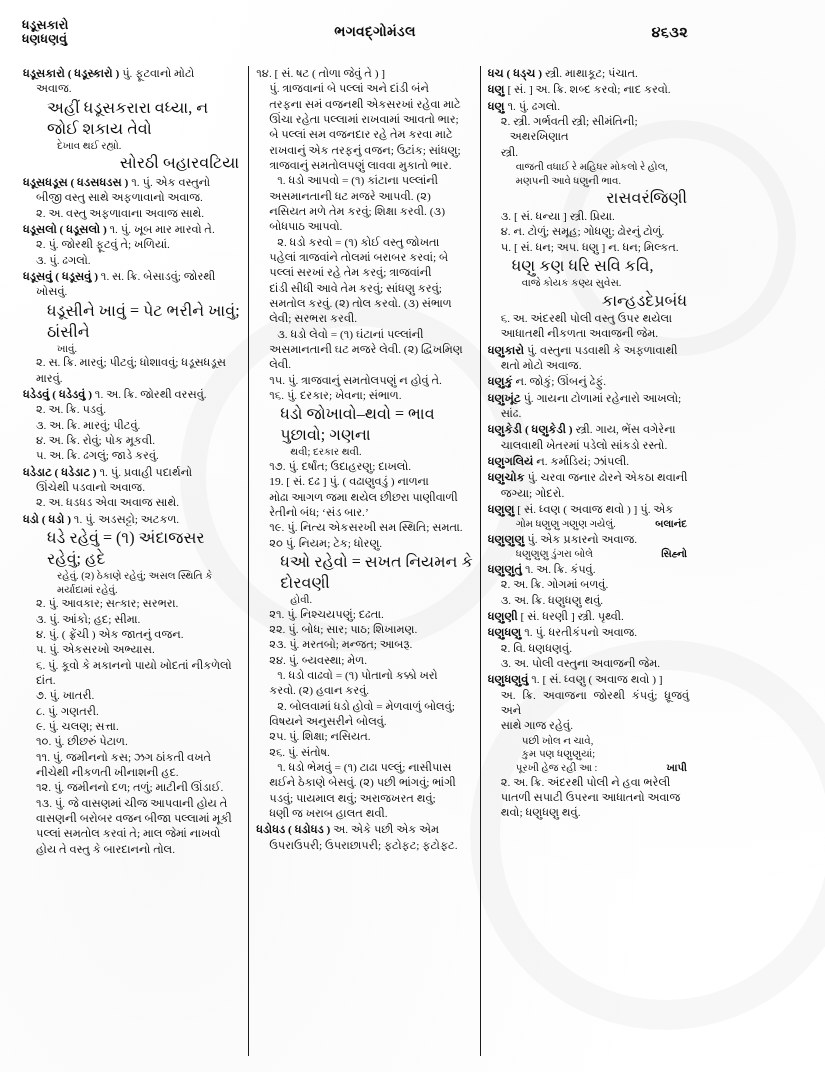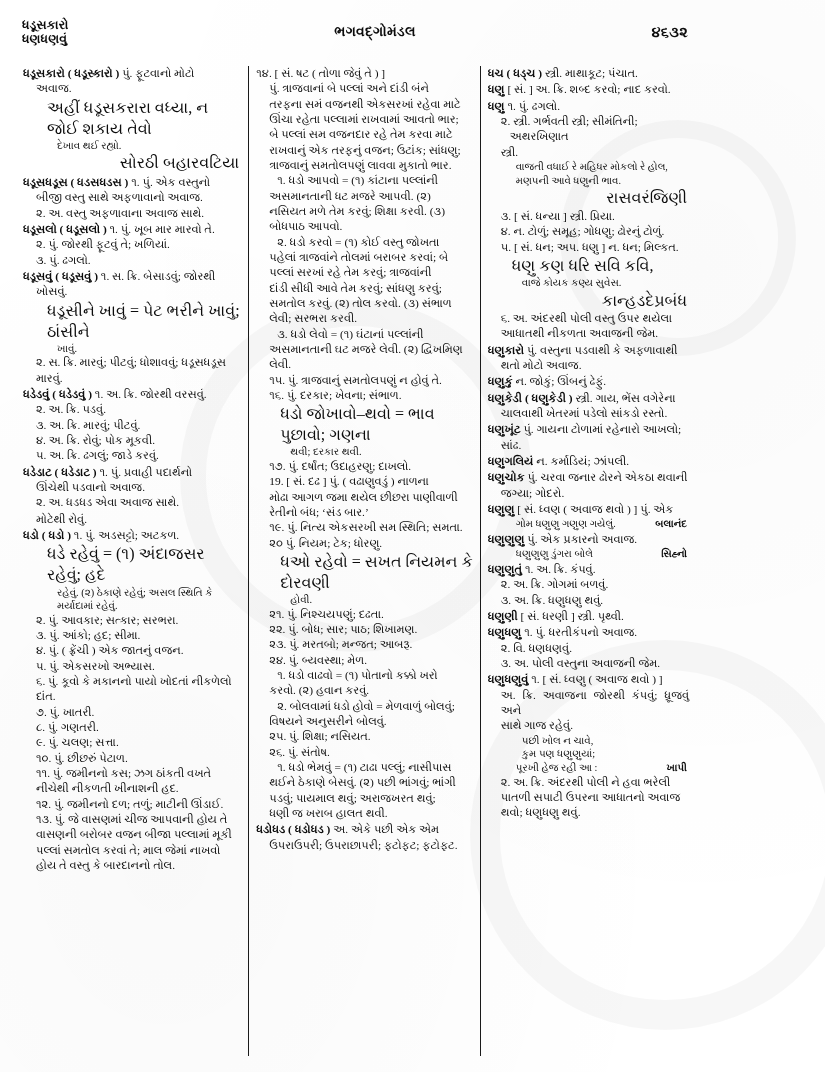--- a/index.html
+++ b/index.html
@@ -198,21 +198,20 @@
           <div class="ln sub">૩. અ. ક્રિ. મારવું; પીટવું.</div>
           <div class="ln sub">૪. અ. ક્રિ. રોવું; પોક મૂકવી.</div>
           <div class="ln sub">૫. અ. ક્રિ. ઢગલું; જાડે કરવું.</div>
         </div>
         <div class="entry">
           <div class="ln hang"><span class="hw">ધડેડાટ ( ધડેડાટ )</span> ૧. પું. પ્રવાહી પદાર્થનો</div>
           <div class="ln hang2">ઊંચેથી પડવાનો અવાજ.</div>
           <div class="ln sub">૨. અ. ધડધડ એવા અવાજ સાથે.</div>
         </div>
         <div class="entry">
-          <div class="ln hang2">મોટેથી રોવું.</div>
         </div>
         <div class="entry">
           <div class="ln hang"><span class="hw">ધડો ( ધડો )</span> ૧. પું. અડસટ્ટો; અટકળ.</div>
           <div class="ln quote-wide">ધડે રહેવું = (૧) અંદાજસર  રહેવું; હદે</div>
           <div class="ln quote">રહેવું. (૨) ઠેકાણે રહેવું; અસલ સ્થિતિ કે</div>
           <div class="ln quote">મર્યાદામાં રહેવું.</div>
           <div class="ln sub">૨. પું. આવકાર; સત્કાર; સરભરા.</div>
           <div class="ln sub">૩. પું. આંકો; હદ; સીમા.</div>
           <div class="ln sub">૪. પું. ( ફ્રેંચી ) એક જાતનું વજન.</div>
           <div class="ln sub">૫. પું. એકસરખો અભ્યાસ.</div>
@@ -315,26 +314,26 @@
           <div class="ln hang2">આધાતથી નીકળતા અવાજની જેમ.</div>
         </div>
         <div class="entry">
           <div class="ln hang"><span class="hw">ધણુકારો</span> પું. વસ્તુના પડવાથી કે અફળાવાથી</div>
           <div class="ln hang2">થતો મોટો અવાજ.</div>
         </div>
         <div class="entry">
           <div class="ln hang"><span class="hw">ધણુકું</span> ન. જોકું; ઊંબનું ઢેફું.</div>
         </div>
         <div class="entry">
+          <div class="ln hang"><span class="hw">ધણુખૂંટ</span> પું. ગાયના ટોળામાં રહેનારો આખલો;</div>
+          <div class="ln hang2">સાંઢ.</div>
+        </div>
+        <div class="entry">
           <div class="ln hang"><span class="hw">ધણુકેડી ( ધણુકેડી )</span> સ્ત્રી. ગાય, ભેંસ વગેરેના</div>
           <div class="ln hang2">ચાલવાથી ખેતરમાં પડેલો સાંકડો રસ્તો.</div>
-        </div>
-        <div class="entry">
-          <div class="ln hang"><span class="hw">ધણુખૂંટ</span> પું. ગાયના ટોળામાં રહેનારો આખલો;</div>
-          <div class="ln hang2">સાંઢ.</div>
         </div>
         <div class="entry">
           <div class="ln hang"><span class="hw">ધણુગલિયં</span> ન. કર્માડિયં; ઝાંપલી.</div>
         </div>
         <div class="entry">
           <div class="ln hang"><span class="hw">ધણુચોક</span> પું. ચરવા જનાર ઢોરને એકઠા થવાની</div>
           <div class="ln hang2">જગ્યા; ગોદરો.</div>
         </div>
         <div class="entry">
           <div class="ln hang"><span class="hw">ધણુણુ</span> [ સં. ધ્વણ ( અવાજ થવો ) ] પું. એક</div>

